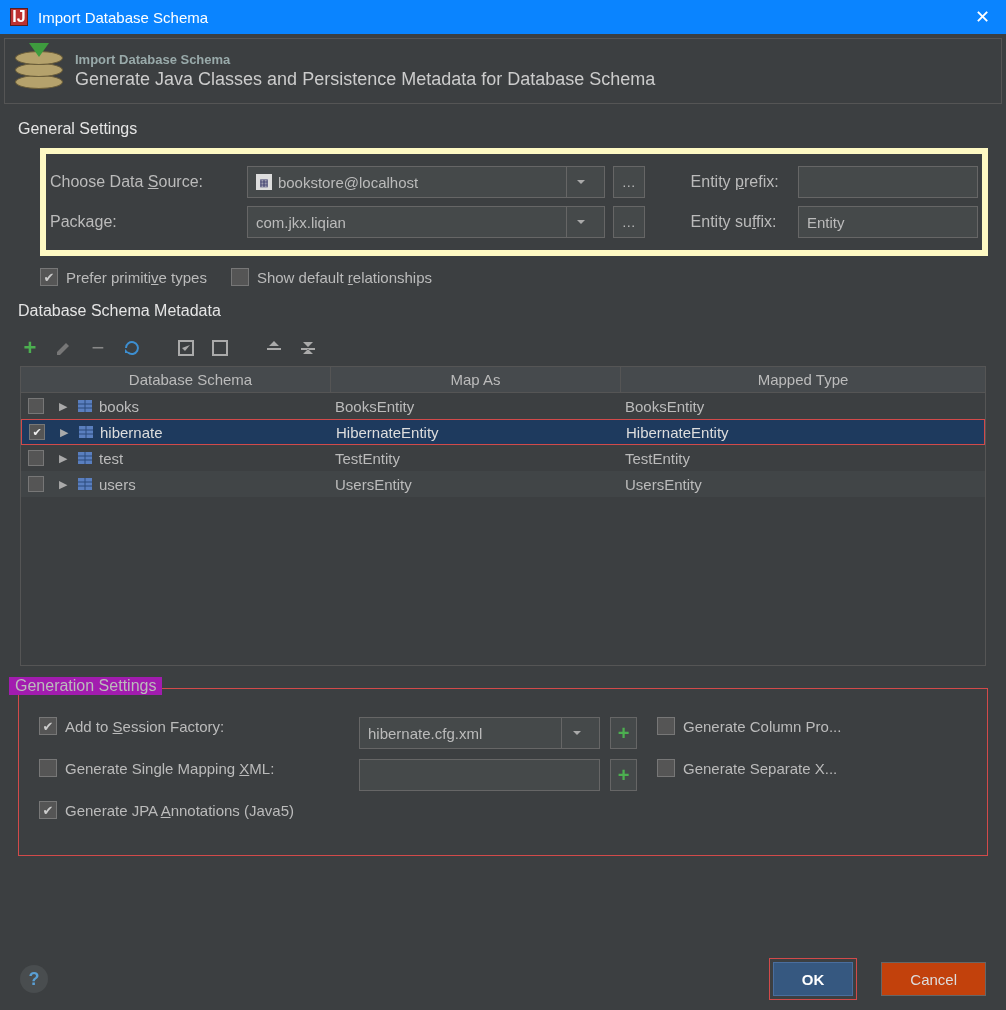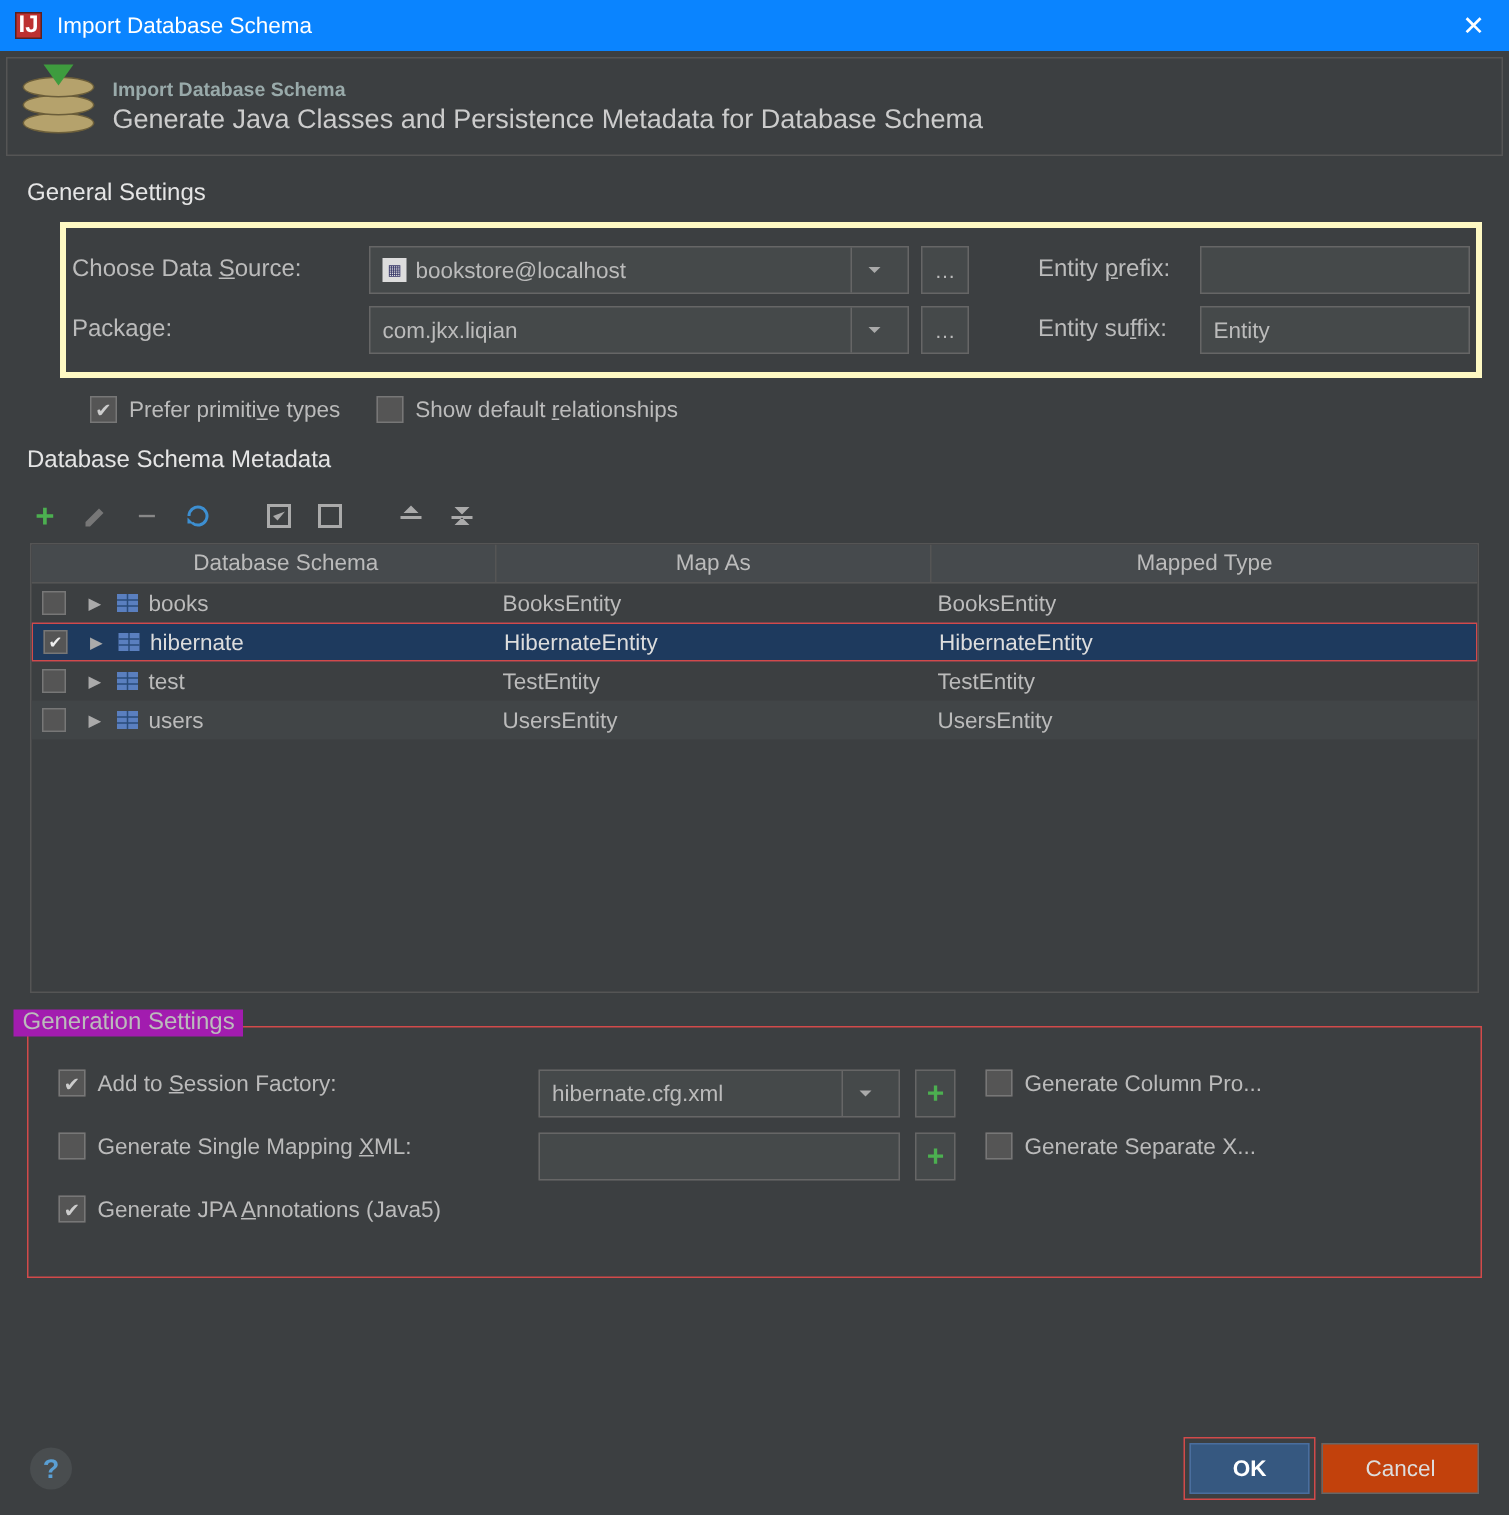--- a/index.html
+++ b/index.html
@@ -91,33 +91,33 @@
   .icon-btn {
     width:32px; height:32px; background:#45494a;
     border:1px solid #666; display:flex; align-items:center; justify-content:center;
     font-size:14px; color:#bbb; cursor:pointer;
   }
   .text-input {
     background:#45494a; border:1px solid #666; height:32px;
     color:#bbb; padding:0 8px; font-size:15px;
   }
   .text-input.w2 { width: 180px; }
-  .check-row { display:flex; align-items:center; gap: 24px; margin-top:12px; margin-left: 20px; }
+  .check-row { display:flex; align-items:center; gap: 24px; margin-top:12px; }
   .check {
     display:flex; align-items:center; gap:8px; cursor:pointer;
   }
   .cb {
     width:18px; height:18px; background:#555; border:1px solid #777;
     display:flex; align-items:center; justify-content:center;
   }
   .cb.checked::after {
     content:'✔'; color:#ccc; font-size:13px;
   }
 
-  .highlight-red { border:4px solid #fef9c3; padding:4px; }
+  .highlight-red { border:6px solid #fef9c3; padding:4px; }
 
   .toolbar {
     display:flex; align-items:center; gap:14px;
     padding: 8px 20px;
   }
   .tb-btn {
     cursor:pointer; display:flex; align-items:center; justify-content:center;
     width:20px; height:20px;
   }
   .plus { color:#4caf50; font-size:22px; font-weight:bold; line-height:1; }
@@ -191,21 +191,21 @@
   }
   .spacer { flex:1; }
   .btn {
     height:34px; padding:0 28px; background:#c2410c;
     border:1px solid #666; color:#ddd; font-size:15px; cursor:pointer;
     display:flex; align-items:center; justify-content:center;
   }
   .btn.primary {
     background:#365880; border:1px solid #4a6e9e; color:#fff; font-weight:bold;
   }
-  .btn-wrap-red { border:1px solid #d24a4a; padding:3px; margin-right:4px;}
+  .btn-wrap-red { border:1px solid #d24a4a; padding:3px; margin-right:24px;}
   .underline-char { text-decoration: underline; }
 </style>
 </head>
 <body>
 
 <div class="titlebar">
   <div class="app-icon">IJ</div>
   <div class="title">Import Database Schema</div>
   <div class="close">✕</div>
 </div>

